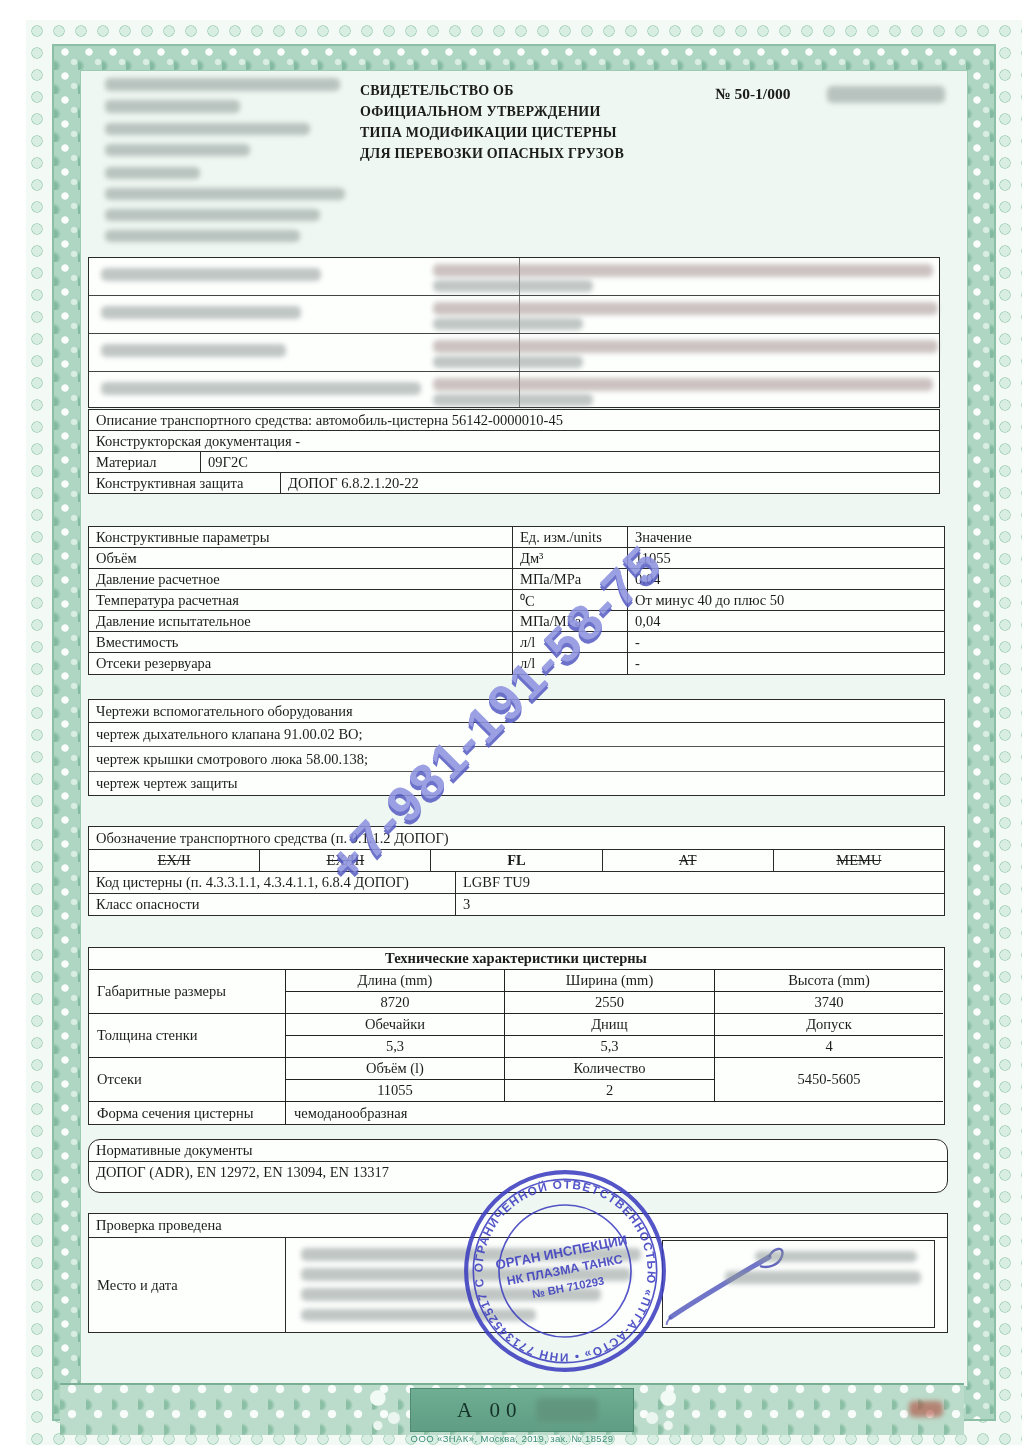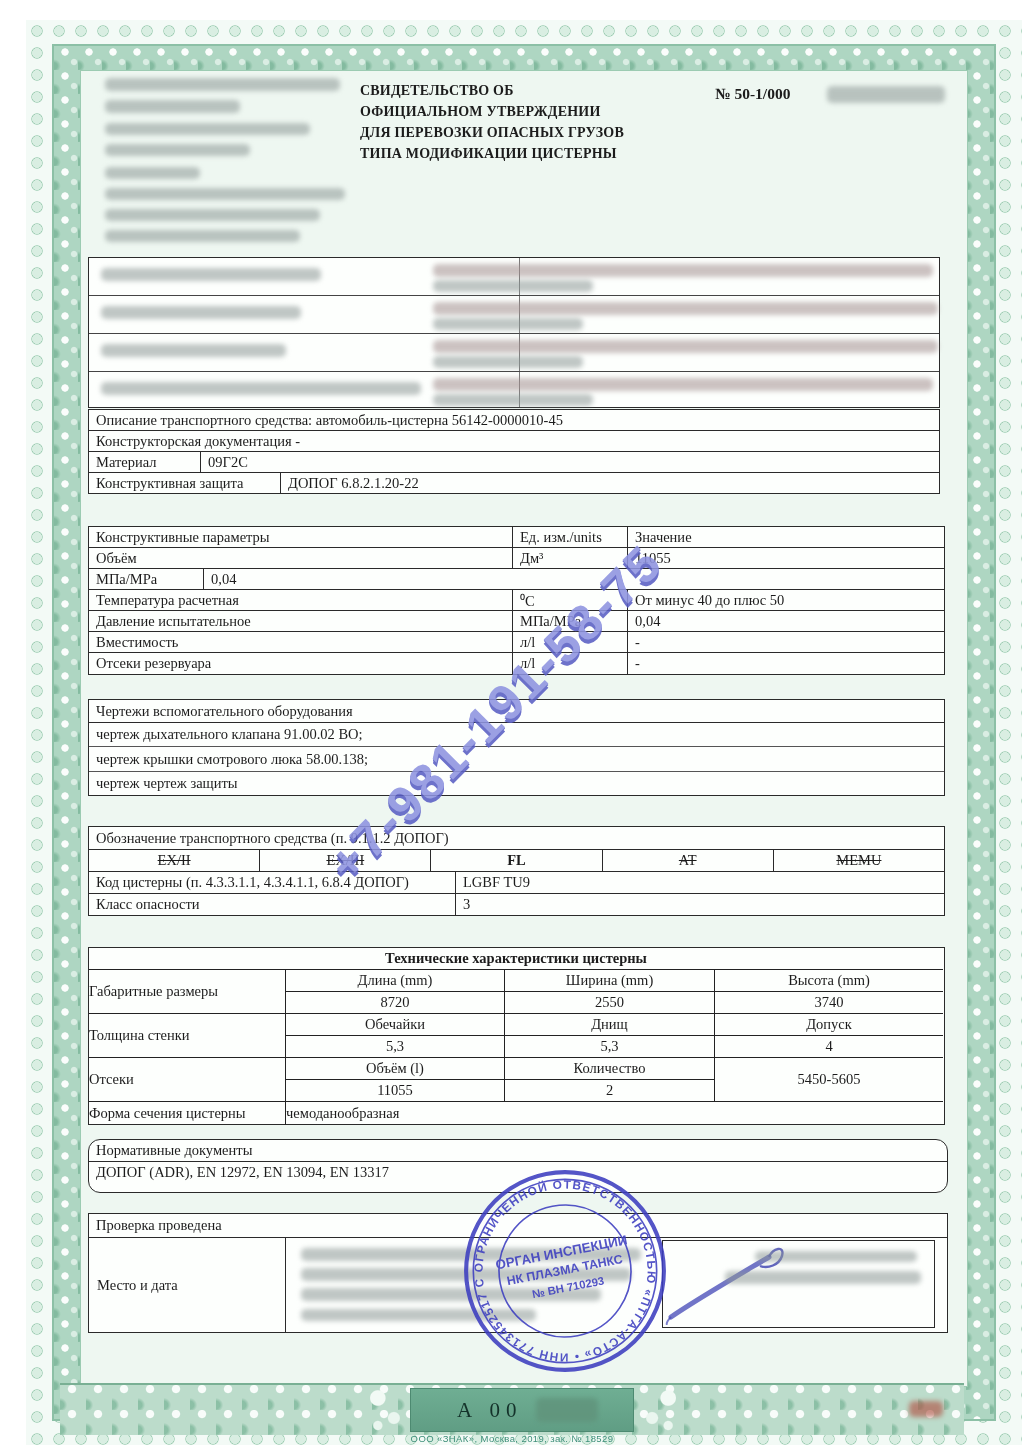--- a/index.html
+++ b/index.html
@@ -43,21 +43,21 @@
   .rd{position:absolute;background:#8d9896;opacity:.55;filter:blur(2.6px);border-radius:5px;}
   .rdp{background:#a39090;}
   .rdg{background:#60937b;opacity:.8;}
   .rdr{background:#b05546;opacity:.65;}
 
   
   .tg{display:grid;grid-template-columns:197px 219px 210px 228px;
       grid-template-rows:22px repeat(6,22px) 23px;font-size:14.5px;}
   .gc{border-right:1px solid #222;border-bottom:1px solid #222;box-sizing:border-box;
       display:flex;align-items:center;justify-content:center;text-align:center;overflow:hidden;white-space:nowrap;}
-  .gc.left{justify-content:flex-start;text-align:center;}
+  .gc.left{justify-content:flex-start;padding-left:8px;text-align:center;}
   .gc.nr{border-right:none;}
   .gc.nb{border-bottom:none;}
 
   
   .wm{position:absolute;left:147px;top:683px;width:700px;height:62px;z-index:50;
       transform:rotate(-45.2deg);text-align:center;
       font-family:"Liberation Sans",sans-serif;font-weight:bold;font-size:50px;
       letter-spacing:3px;color:#8e93e0;opacity:.88;
       text-shadow:-3px 3px 0 #5a5fc4,-1px 1px 0 #5a5fc4;}
 
@@ -105,22 +105,22 @@
     <div class="rd" style="left:105px;top:144px;width:145px;height:12px;"></div>
     <div class="rd" style="left:105px;top:167px;width:95px;height:12px;"></div>
     <div class="rd" style="left:105px;top:188px;width:240px;height:12px;"></div>
     <div class="rd" style="left:105px;top:209px;width:215px;height:12px;"></div>
     <div class="rd" style="left:105px;top:230px;width:195px;height:12px;"></div>
   </div>
 
   <div class="abs title" style="left:360px;top:80px;width:370px;">
     <div>СВИДЕТЕЛЬСТВО ОБ</div>
     <div>ОФИЦИАЛЬНОМ УТВЕРЖДЕНИИ</div>
+    <div>ТИПА МОДИФИКАЦИИ ЦИСТЕРНЫ</div>
     <div>ДЛЯ ПЕРЕВОЗКИ ОПАСНЫХ ГРУЗОВ</div>
-    <div>ТИПА МОДИФИКАЦИИ ЦИСТЕРНЫ</div>
   </div>
 
   <div class="abs docnum" style="left:715px;top:85px;">№ 50-1/000</div>
   <div class="rd" style="left:827px;top:86px;width:118px;height:17px;"></div>
 
   <div class="abs box" style="left:88px;top:257px;width:852px;height:151px;">
     <div style="position:absolute;left:430px;top:0;bottom:0;width:1px;background:#777;"></div>
     <div style="position:absolute;left:0;right:0;top:37px;height:1px;background:#444;"></div>
     <div style="position:absolute;left:0;right:0;top:75px;height:1px;background:#444;"></div>
     <div style="position:absolute;left:0;right:0;top:113px;height:1px;background:#444;"></div>
@@ -160,20 +160,21 @@
       <div class="tc" style="width:424px;">Конструктивные параметры</div>
       <div class="tc" style="width:115px;">Ед. изм./units</div>
       <div class="tc nr" style="flex:1;">Значение</div>
     </div>
     <div class="trow" style="height:21px;">
       <div class="tc" style="width:424px;">Объём</div>
       <div class="tc" style="width:115px;">Дм³</div>
       <div class="tc nr" style="flex:1;">11055</div>
     </div>
     <div class="trow" style="height:21px;">
+      <div class="tc" style="width:424px;">Давление расчетное</div>
       <div class="tc" style="width:115px;">МПа/MPa</div>
       <div class="tc nr" style="flex:1;">0,04</div>
     </div>
     <div class="trow" style="height:21px;">
       <div class="tc" style="width:424px;">Температура расчетная</div>
       <div class="tc" style="width:115px;">⁰С</div>
       <div class="tc nr" style="flex:1;">От минус 40 до плюс 50</div>
     </div>
     <div class="trow" style="height:21px;">
       <div class="tc" style="width:424px;">Давление испытательное</div>

